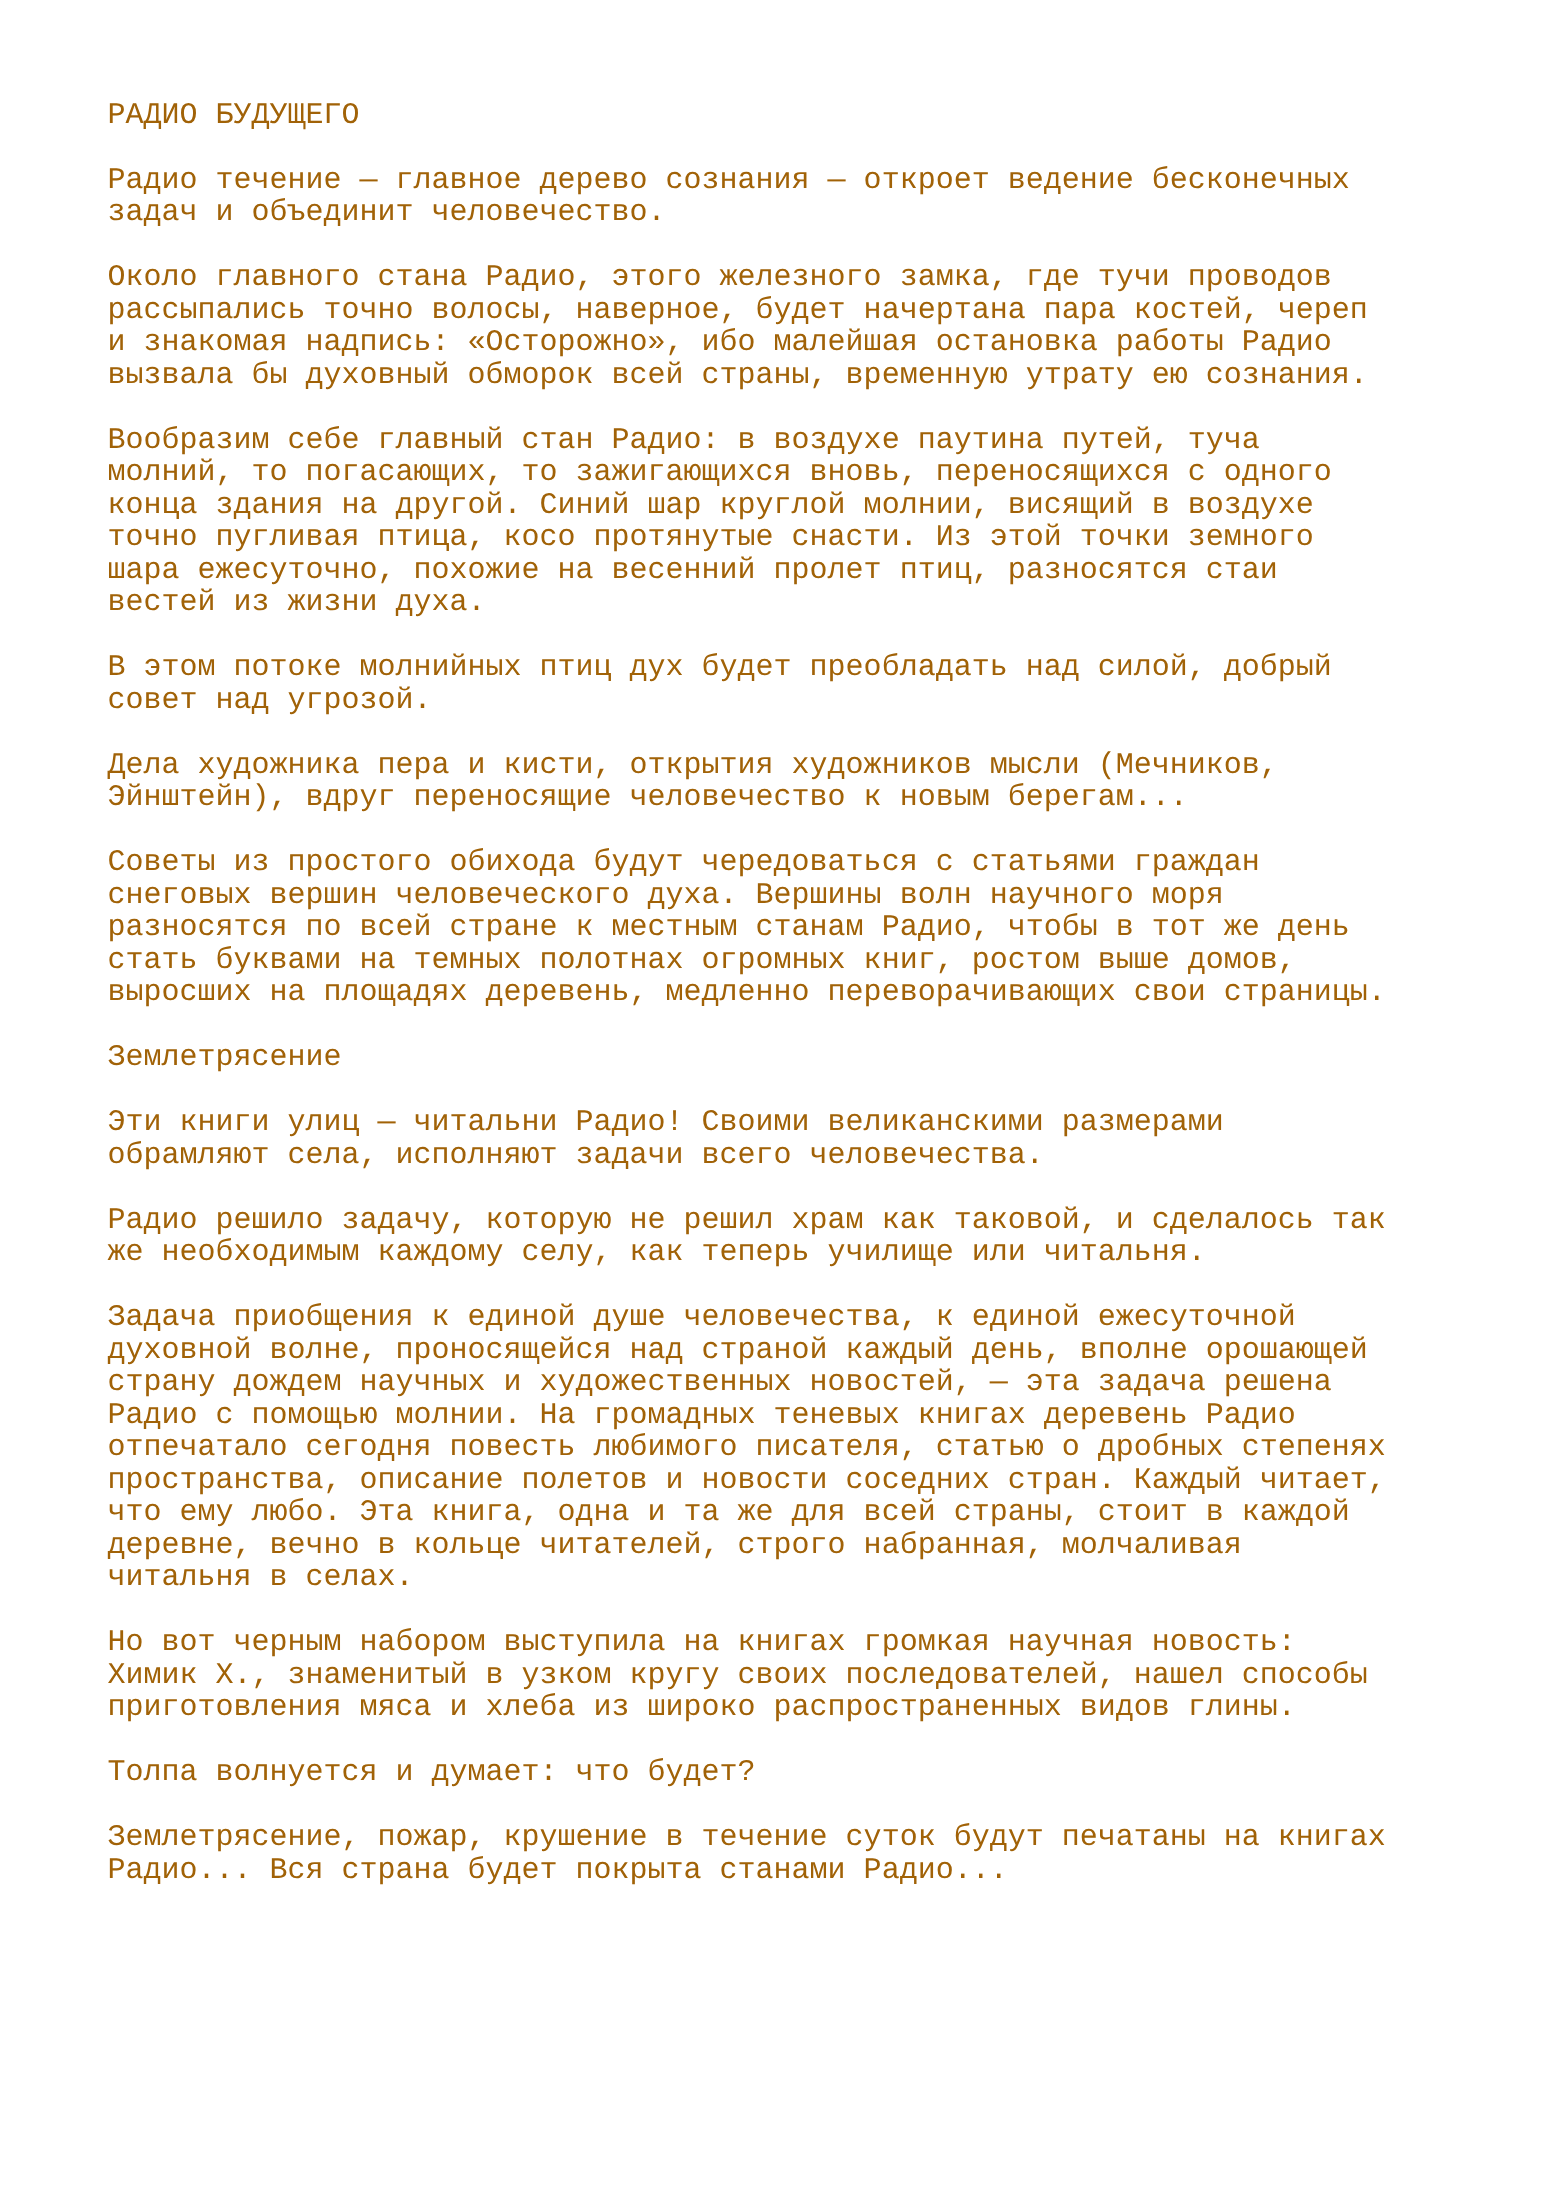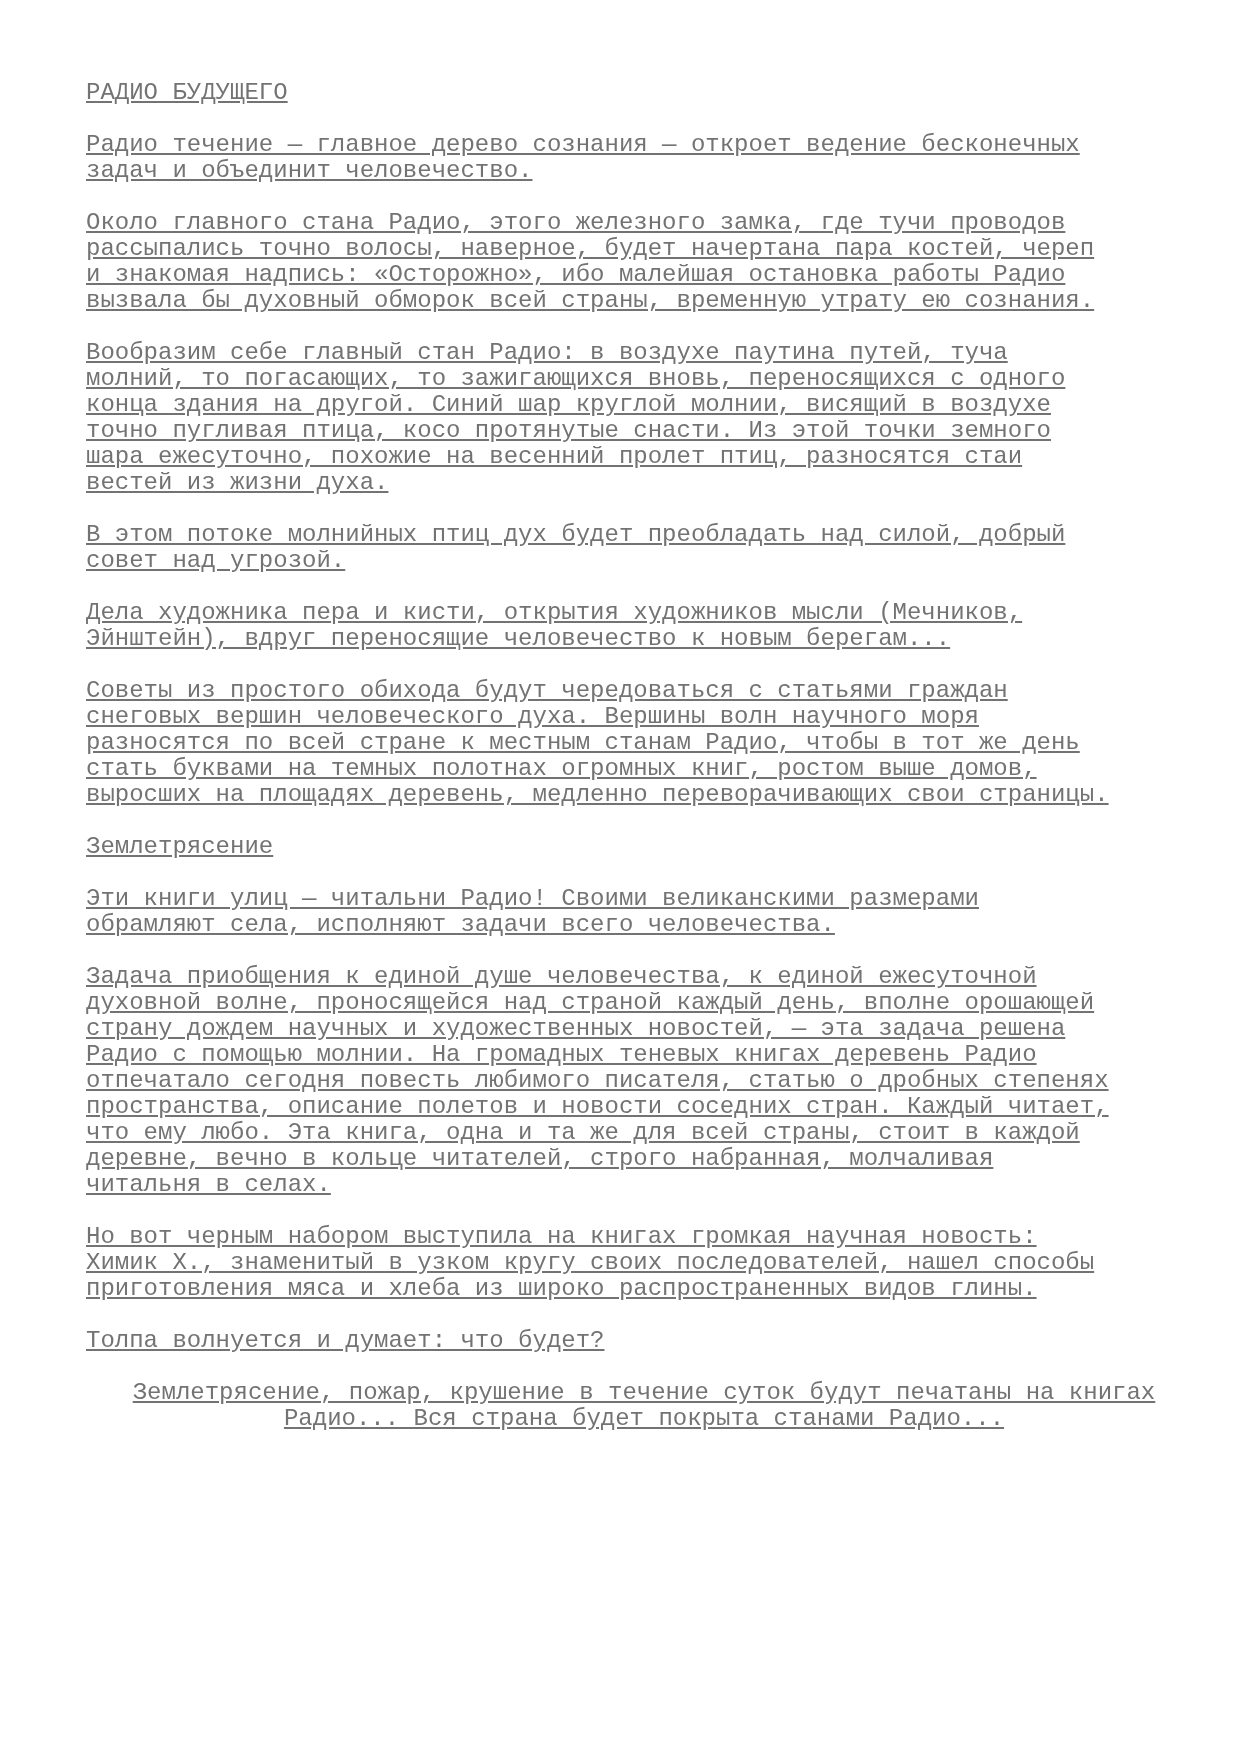--- a/index.html
+++ b/index.html
@@ -19,30 +19,30 @@
   .doc {
     font-family: "Liberation Mono", "DejaVu Sans Mono", monospace;
     font-size: 24px;
     line-height: 26px;
     color: #262626;
   }
   .block {
     white-space: pre;
     margin: 0 0 26px 0;
   }
-  .block:last-child { margin-bottom: 0; text-align: center; }
+  .block:last-child { margin-bottom: 0; }
   .title, .heading {
     font-weight: normal; 
   }
 </style>
 </head>
 <body>
 
 <div class="page">
-  <div class="doc" id="doc" style="color: #737373; text-decoration: underline;">
+  <div class="doc" id="doc" style="color: #a16207;">
       <div class="block title">РАДИО БУДУЩЕГО</div>
       <div class="block paragraph">Радио течение — главное дерево сознания — откроет ведение бесконечных
 задач и объединит человечество.</div>
       <div class="block paragraph">Около главного стана Радио, этого железного замка, где тучи проводов
 рассыпались точно волосы, наверное, будет начертана пара костей, череп
 и знакомая надпись: «Осторожно», ибо малейшая остановка работы Радио
 вызвала бы духовный обморок всей страны, временную утрату ею сознания.</div>
       <div class="block paragraph">Вообразим себе главный стан Радио: в воздухе паутина путей, туча
 молний, то погасающих, то зажигающихся вновь, переносящихся с одного
 конца здания на другой. Синий шар круглой молнии, висящий в воздухе
@@ -54,20 +54,22 @@
       <div class="block paragraph">Дела художника пера и кисти, открытия художников мысли (Мечников,
 Эйнштейн), вдруг переносящие человечество к новым берегам...</div>
       <div class="block paragraph">Советы из простого обихода будут чередоваться с статьями граждан
 снеговых вершин человеческого духа. Вершины волн научного моря
 разносятся по всей стране к местным станам Радио, чтобы в тот же день
 стать буквами на темных полотнах огромных книг, ростом выше домов,
 выросших на площадях деревень, медленно переворачивающих свои страницы.</div>
       <div class="block heading">Землетрясение</div>
       <div class="block paragraph">Эти книги улиц — читальни Радио! Своими великанскими размерами
 обрамляют села, исполняют задачи всего человечества.</div>
+      <div class="block paragraph">Радио решило задачу, которую не решил храм как таковой, и сделалось так
+же необходимым каждому селу, как теперь училище или читальня.</div>
       <div class="block paragraph">Задача приобщения к единой душе человечества, к единой ежесуточной
 духовной волне, проносящейся над страной каждый день, вполне орошающей
 страну дождем научных и художественных новостей, — эта задача решена
 Радио с помощью молнии. На громадных теневых книгах деревень Радио
 отпечатало сегодня повесть любимого писателя, статью о дробных степенях
 пространства, описание полетов и новости соседних стран. Каждый читает,
 что ему любо. Эта книга, одна и та же для всей страны, стоит в каждой
 деревне, вечно в кольце читателей, строго набранная, молчаливая
 читальня в селах.</div>
       <div class="block paragraph">Но вот черным набором выступила на книгах громкая научная новость:

